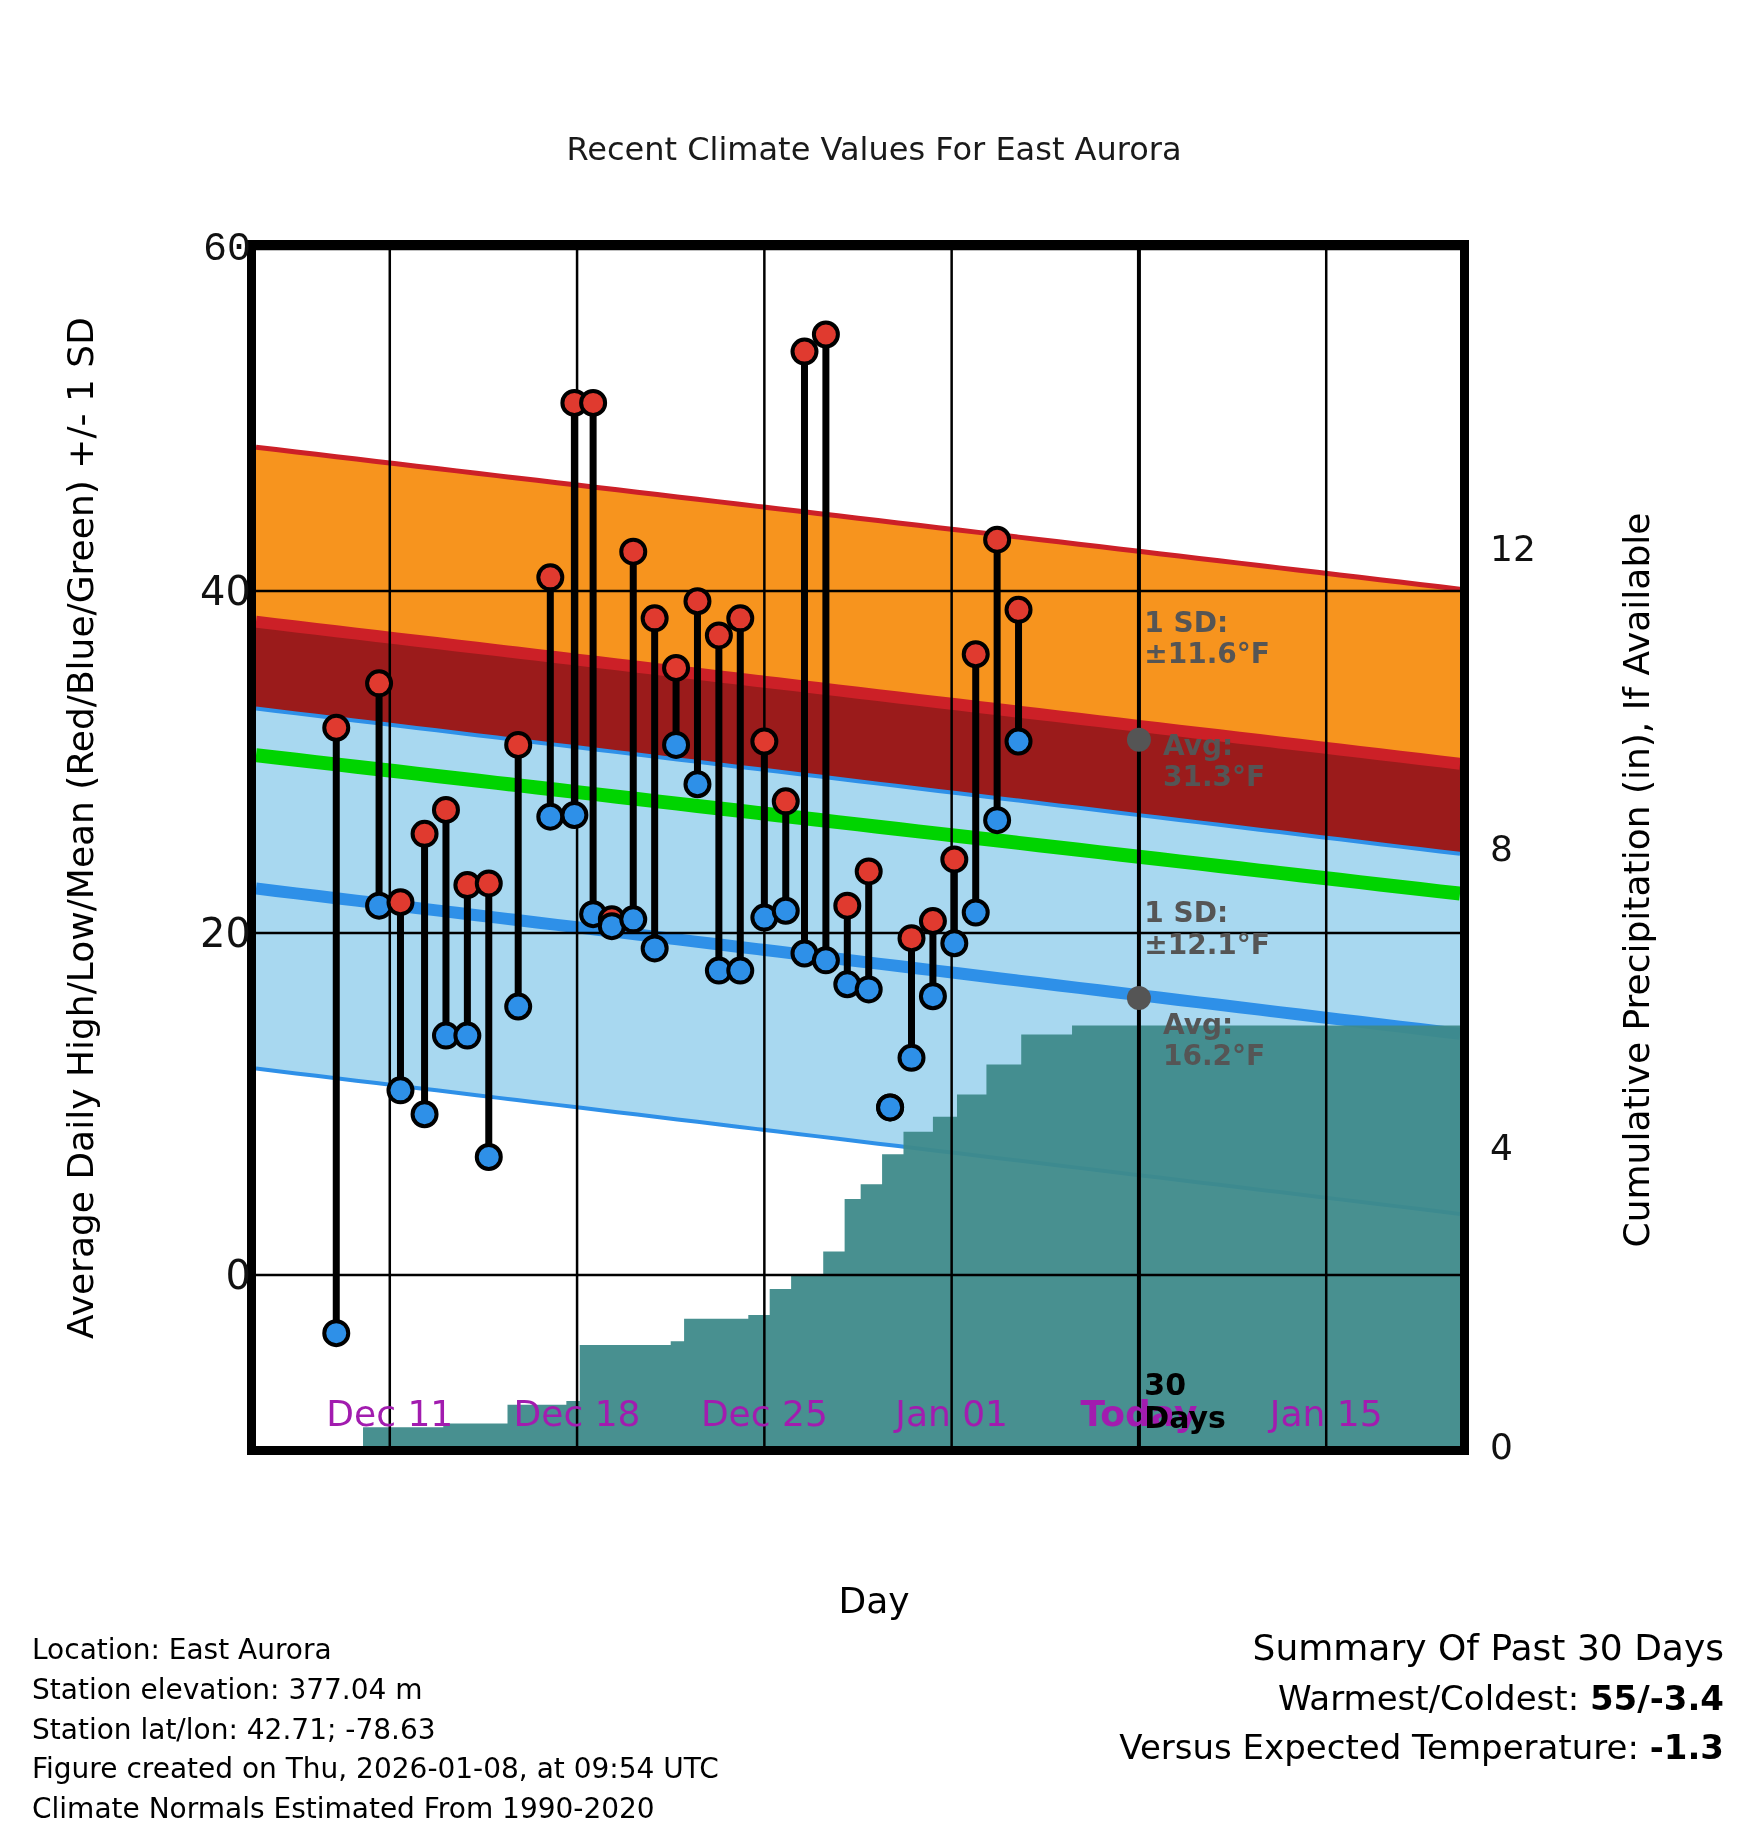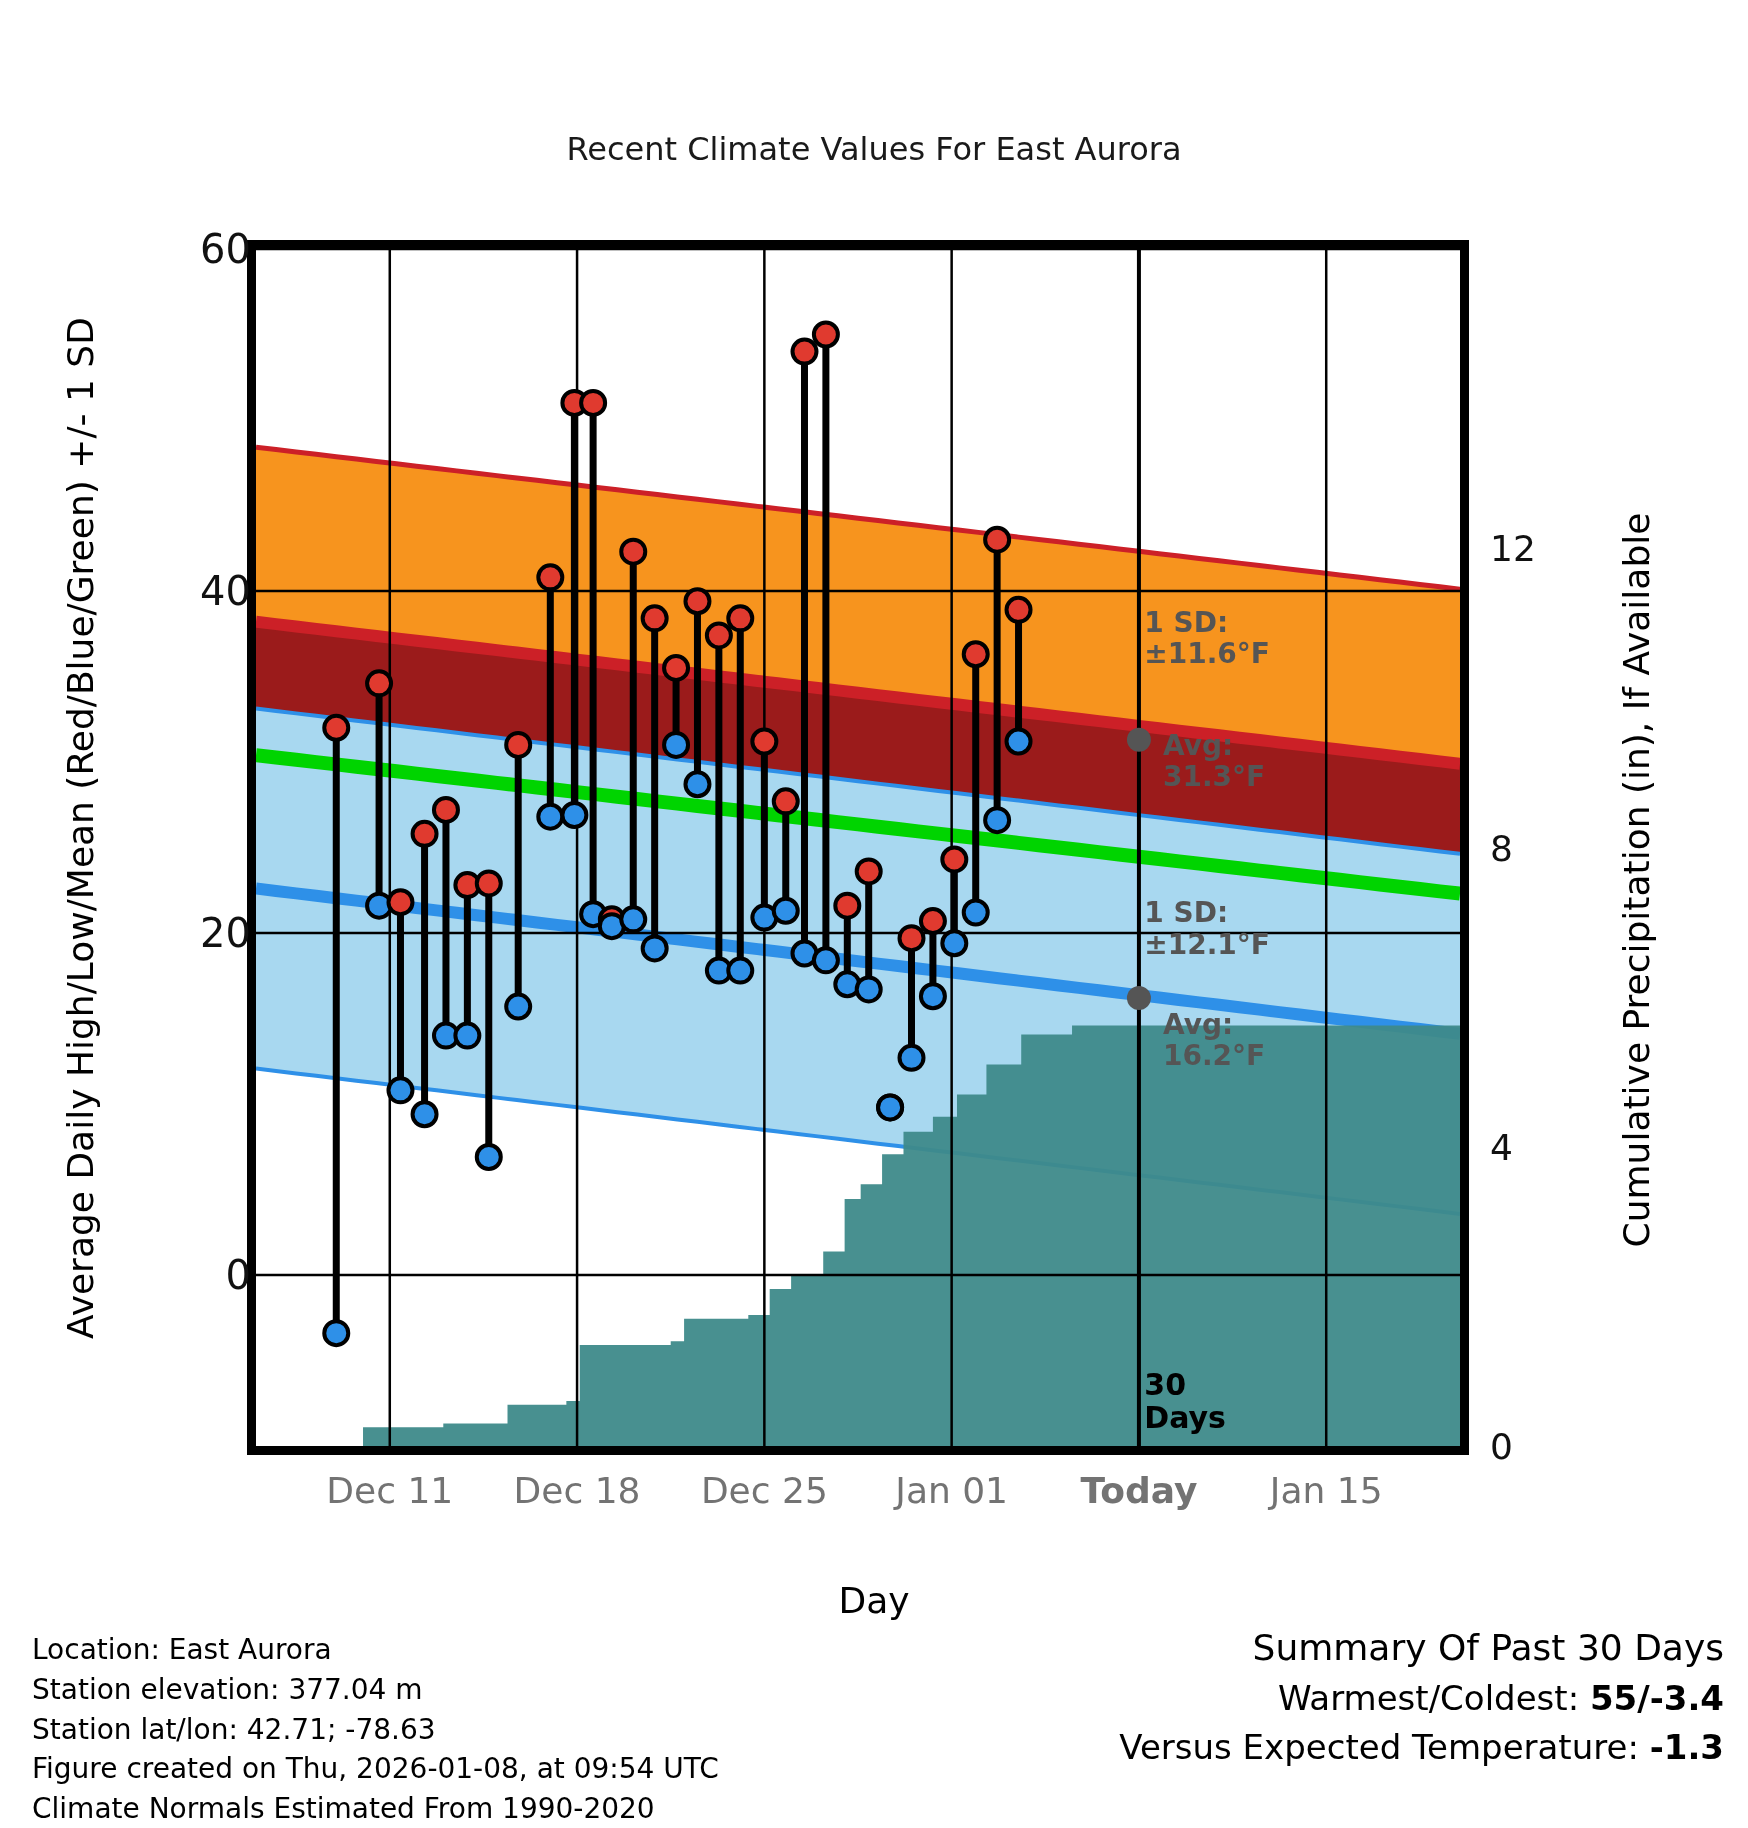--- a/index.html
+++ b/index.html
@@ -12,21 +12,21 @@
   #inner{position:absolute;inset:0;overflow:hidden;}
 
   .ylabel{position:absolute;left:-50px;top:50%;width:1100px;transform:translate(-50%,-50%) rotate(-90deg);transform-origin:center center;text-align:center;font-size:36px;}
   .ylabel-left{left:80px;top:828px;width:1150px;transform:translate(-50%,-50%) rotate(-90deg);}
   .ylabel-right{left:1636px;top:880px;width:1050px;transform:translate(-50%,-50%) rotate(-90deg);}
 
   .xlabel{position:absolute;left:0;right:0;top:1580px;text-align:center;font-size:36px;}
 
   .ytick{position:absolute;right:1497px;text-align:right;font-size:40px;transform:translateY(-50%);color:#111;white-space:nowrap;}
   .ytick2{position:absolute;left:1490px;text-align:left;font-size:36px;transform:translateY(-50%);color:#111;white-space:nowrap;}
-  .xtick{position:absolute;top:1470px;text-align:center;font-size:36px;transform:translateX(-50%);color:#737373;white-space:nowrap;}
+  .xtick{position:absolute;top:1393px;text-align:center;font-size:36px;transform:translateX(-50%);color:#a21caf;white-space:nowrap;}
   .xtick.today{font-weight:bold;}
 
   .ann{position:absolute;font-size:28px;font-weight:bold;color:#555;line-height:1.12;white-space:pre;margin-top:12px;}
   .ann.days{color:#000;font-size:30px;}
 
   .footl{position:absolute;left:32px;top:1630px;font-size:28px;line-height:1.42;}
   .footr{position:absolute;right:24px;top:1622px;text-align:right;font-size:34px;line-height:1.45;}
   .footr .row{white-space:nowrap;}
   .v-bold{font-weight:bold;}
   .v-blue{font-weight:bold;color:#000000;}
@@ -161,21 +161,21 @@
         <circle cx="882.9333333333333" cy="490.77" r="12" fill="#555"></circle>
         <circle cx="882.9333333333333" cy="748.98" r="12" fill="#555"></circle>
       </svg>
   </div>
 </div>
 
 <div id="ticks-left">
     <div class="ytick" style="top: 1275px;">0</div>
     <div class="ytick" style="top: 933px;">20</div>
     <div class="ytick" style="top: 591px;">40</div>
-    <div class="ytick" style="top: 249px;">60</div>
+    <div class="ytick" style="top: 249px; font-family: Liberation Mono, monospace;">60</div>
   </div>
 <div id="ticks-right">
     <div class="ytick2" style="top: 1446px;">0</div>
     <div class="ytick2" style="top: 1146.75px;">4</div>
     <div class="ytick2" style="top: 847.5px;">8</div>
     <div class="ytick2" style="top: 548.25px;">12</div>
   </div>
 <div id="ticks-x">
     <div class="xtick" style="left: 389.778px;">Dec 11</div>
     <div class="xtick" style="left: 577.067px;">Dec 18</div>

